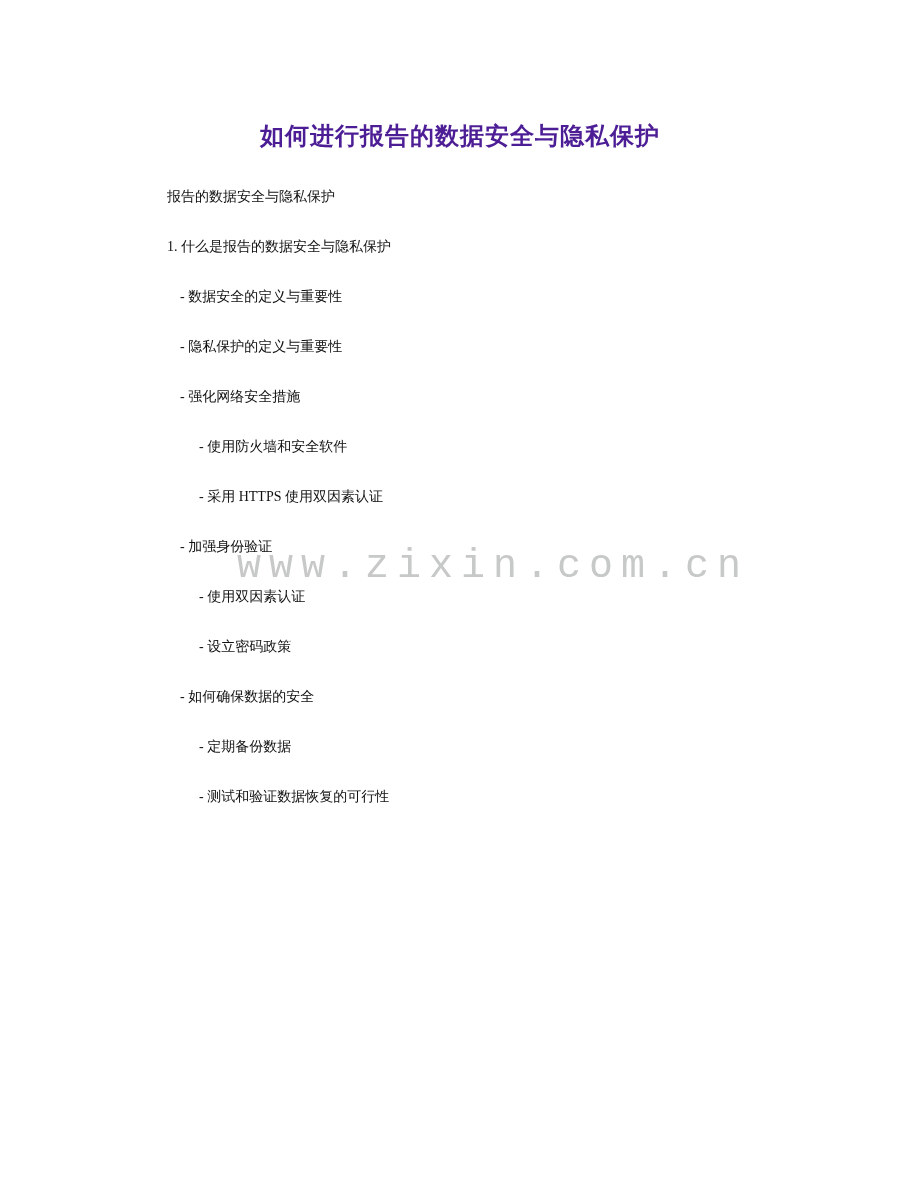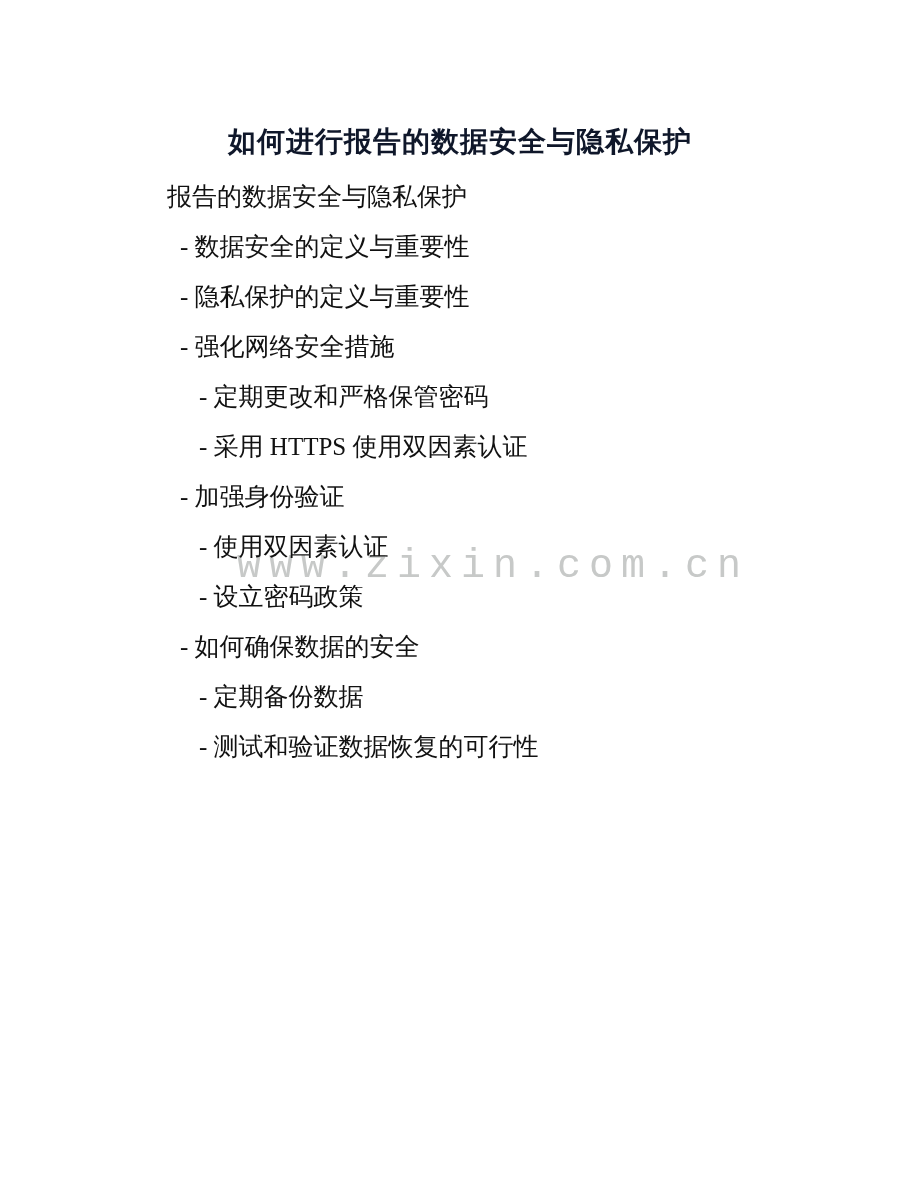--- a/index.html
+++ b/index.html
@@ -17,23 +17,23 @@
     color: #111111;
   }
   .doc-title {
     position: absolute;
     left: 167px;
     top: 104px;
     width: 586px;
     text-align: center;
     font-family: "Liberation Sans", "DejaVu Sans", sans-serif;
     font-weight: 700;
-    font-size: 28px;
+    font-size: 24px;
     letter-spacing: 1px;
-    color: #0f172a;
+    color: #4c1d95;
     white-space: nowrap;
     z-index: 2;
   }
   .watermark {
     position: absolute;
     left: 237px;
     top: 547px;
     font-family: Liberation Mono, monospace;
     font-size: 40px;
     letter-spacing: 8px;
@@ -45,42 +45,43 @@
   .outline {
     position: absolute;
     left: 167px;
     top: 172px;
     width: 600px;
     z-index: 2;
   }
   .line {
     height: 50px;
     line-height: 50px;
-    font-size: 25px;
+    font-size: 14px;
     white-space: nowrap;
   }
   .lv0 { padding-left: 0; }
   .lv1 { padding-left: 13px; }
   .lv2 { padding-left: 32px; }
 </style>
 </head>
 <body>
 
 <div class="page" style="background: rgb(255, 255, 255);">
 
   <h1 class="doc-title">如何进行报告的数据安全与隐私保护</h1>
 
   <div class="watermark" style="color: rgb(199, 201, 200);">www.zixin.com.cn</div>
 
   <div class="outline">
       <div class="line lv0">报告的数据安全与隐私保护</div>
+      <div class="line lv0">1. 什么是报告的数据安全与隐私保护</div>
       <div class="line lv1">- 数据安全的定义与重要性</div>
       <div class="line lv1">- 隐私保护的定义与重要性</div>
       <div class="line lv1">- 强化网络安全措施</div>
-      <div class="line lv2">- 定期更改和严格保管密码</div>
+      <div class="line lv2">- 使用防火墙和安全软件</div>
       <div class="line lv2">- 采用 HTTPS 使用双因素认证</div>
       <div class="line lv1">- 加强身份验证</div>
       <div class="line lv2">- 使用双因素认证</div>
       <div class="line lv2">- 设立密码政策</div>
       <div class="line lv1">- 如何确保数据的安全</div>
       <div class="line lv2">- 定期备份数据</div>
       <div class="line lv2">- 测试和验证数据恢复的可行性</div>
     </div>
 
 </div>

